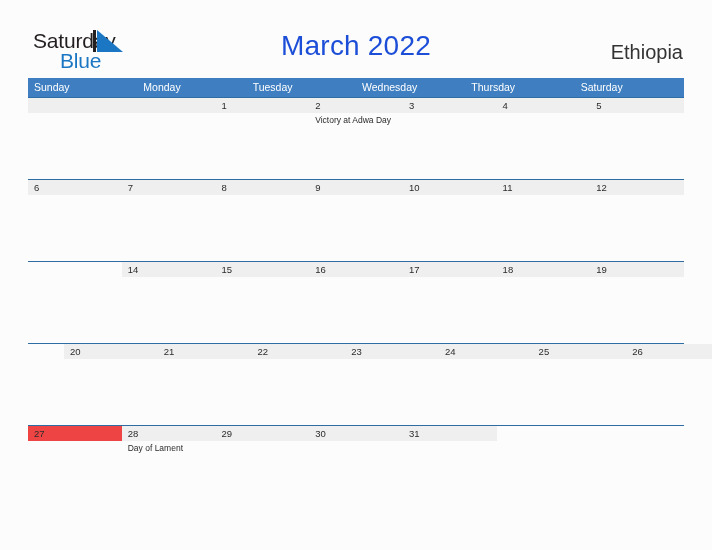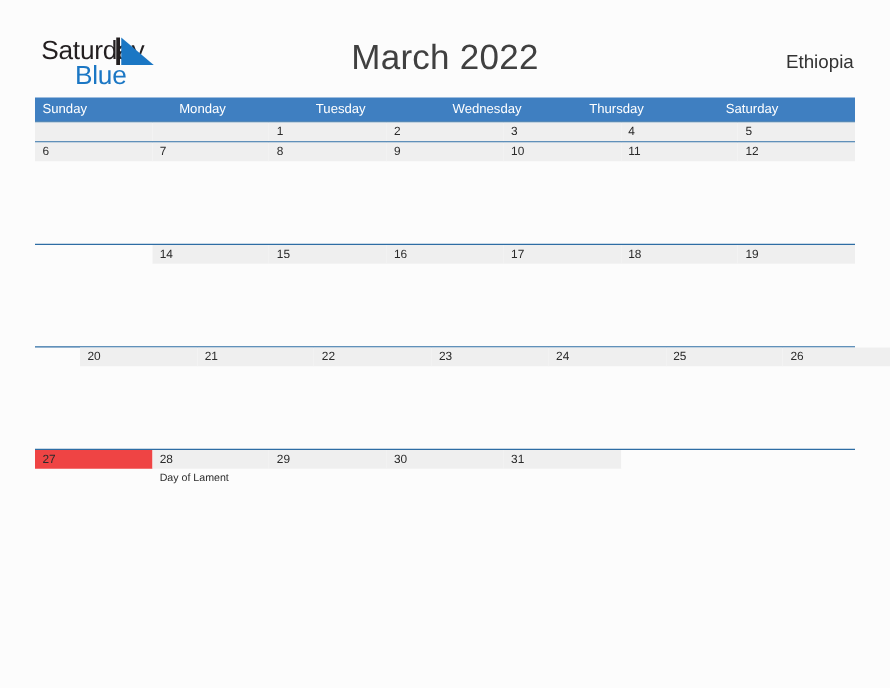--- a/index.html
+++ b/index.html
@@ -70,30 +70,30 @@
     border-left: 26px solid #1b77c4;
     border-top: 22px solid transparent;
   }
 
   .cal-title {
     position: absolute;
     left: 0; top: 30px;
     width: 712px;
     text-align: center;
     font-size: 28px;
-    color: #404040;
+    color: #1d4ed8;
     font-weight: normal;
     letter-spacing: 0.2px;
   }
 
   .country {
     position: absolute;
     right: 29px;
     top: 41px;
-    font-size: 15px;
+    font-size: 20px;
     color: #333333;
   }
 
   
   .calendar {
     position: absolute;
     left: 28px;
     top: 78px;
     width: 656px;
   }
@@ -191,20 +191,43 @@
     <div class="week">
       <div class="week-dates" style="background: transparent;">
         <div class="date-cell" style="background: rgb(239, 239, 239);"></div>
         <div class="date-cell" style="background: rgb(239, 239, 239);"></div>
         <div class="date-cell" style="background: rgb(239, 239, 239);">1</div>
         <div class="date-cell" style="background: rgb(239, 239, 239);">2</div>
         <div class="date-cell" style="background: rgb(239, 239, 239);">3</div>
         <div class="date-cell" style="background: rgb(239, 239, 239);">4</div>
         <div class="date-cell" style="background: rgb(239, 239, 239);">5</div>
       </div>
+      <div class="week-events">
+        <div class="event-cell">
+            <div class="event-text"></div>
+          </div>
+        <div class="event-cell">
+            <div class="event-text"></div>
+          </div>
+        <div class="event-cell">
+            <div class="event-text"></div>
+          </div>
+        <div class="event-cell">
+            <div class="event-text">Victory at Adwa Day</div>
+          </div>
+        <div class="event-cell">
+            <div class="event-text"></div>
+          </div>
+        <div class="event-cell">
+            <div class="event-text"></div>
+          </div>
+        <div class="event-cell">
+            <div class="event-text"></div>
+          </div>
+      </div>
     </div>
 
     <div class="week">
       <div class="week-dates" style="background: transparent;">
         <div class="date-cell" style="background: rgb(239, 239, 239);">6</div>
         <div class="date-cell" style="background: rgb(239, 239, 239);">7</div>
         <div class="date-cell" style="background: rgb(239, 239, 239);">8</div>
         <div class="date-cell" style="background: rgb(239, 239, 239);">9</div>
         <div class="date-cell" style="background: rgb(239, 239, 239);">10</div>
         <div class="date-cell" style="background: rgb(239, 239, 239);">11</div>

